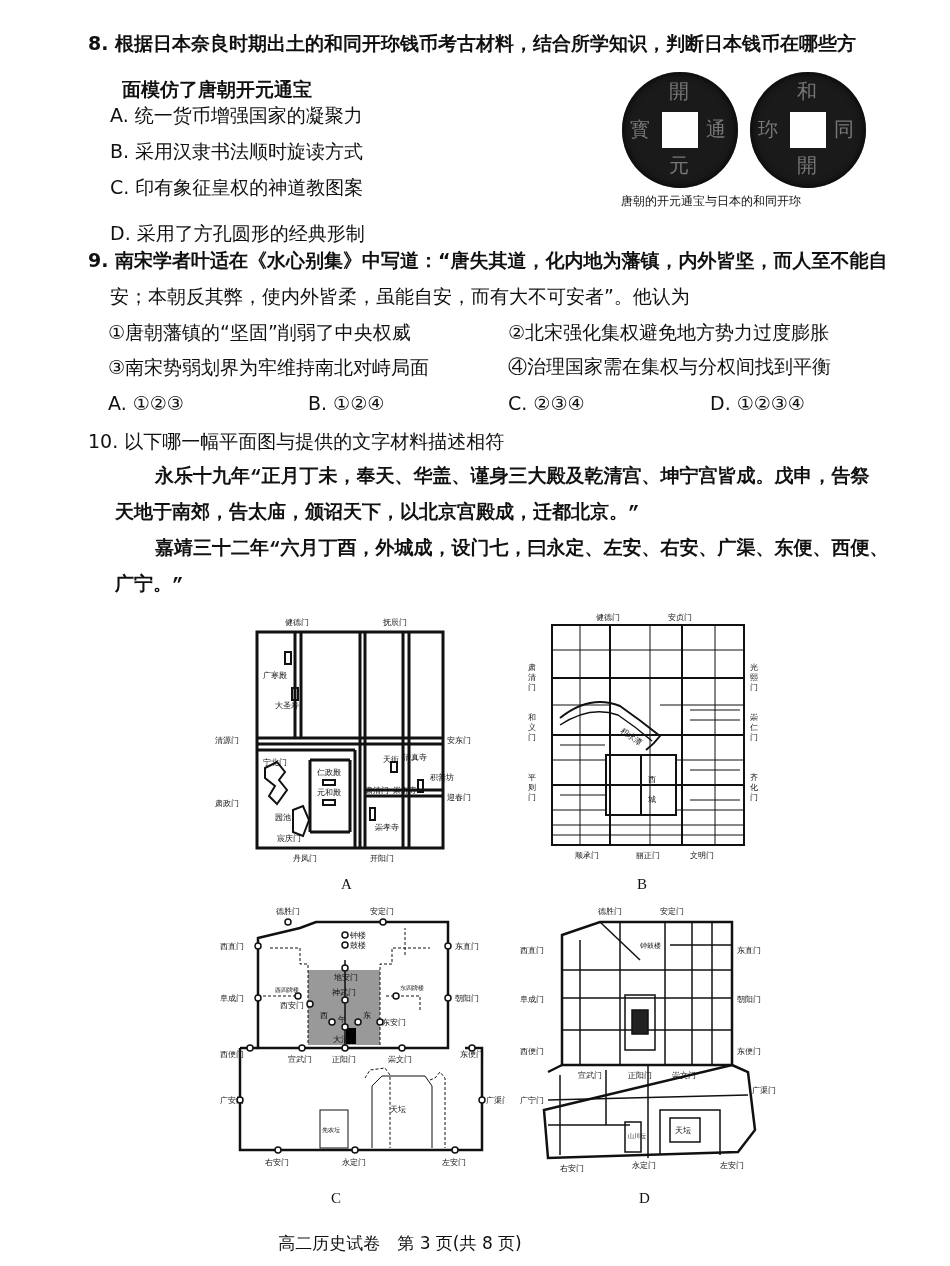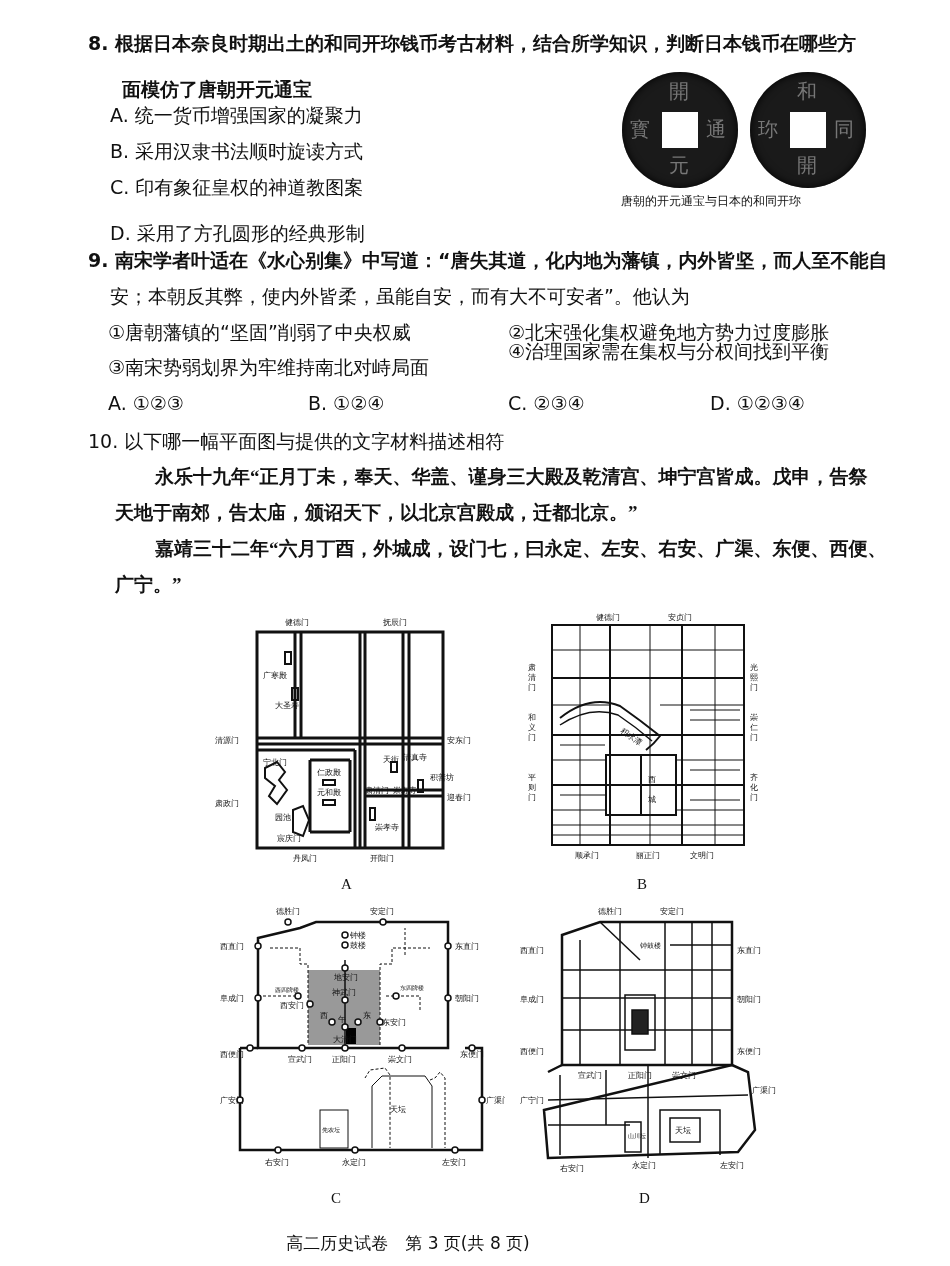--- a/index.html
+++ b/index.html
@@ -1,26 +1,26 @@
 <!DOCTYPE html>
 <html><head>
 <meta charset="utf-8">
 <style>
   html,body{margin:0;padding:0;background:#fff;}
   body{width:950px;height:1266px;position:relative;overflow:hidden;font-family:"DejaVu Sans","Liberation Sans",sans-serif;color:#111;}
   .line{position:absolute;white-space:nowrap;font-size:19px;line-height:26px;}
   .q{font-weight:bold;}
-  .serif{font-family:Liberation Serif, serif;}
+  .serif{font-family:Liberation Mono, monospace;}
   .caption{position:absolute;font-size:12px;white-space:nowrap;}
   .coin{position:absolute;width:116px;height:116px;border-radius:50%;background:#1a1a1a;box-shadow:inset 0 0 8px #000;}
   .coin .hole{position:absolute;left:40px;top:40px;width:36px;height:36px;background:#fff;}
   .coin .ch{position:absolute;color:#777;font-size:20px;font-family:"DejaVu Serif",serif;}
   .maplabel{position:absolute;font-size:15px;font-family:"Liberation Serif","DejaVu Serif",serif;}
   svg text{font-family:"DejaVu Sans",sans-serif;}
-  .footer{position:absolute;left:8px;width:800px;top:1232px;text-align:center;font-size:17px;}
+  .footer{position:absolute;left:0;width:800px;top:1232px;text-align:center;font-size:17px;}
 </style>
 </head>
 <body>
 
 <div class="line q" style="left:88px;top:30px;">8. 根据日本奈良时期出土的和同开珎钱币考古材料，结合所学知识，判断日本钱币在哪些方</div>
 <div class="line q" style="left:110px;top:76px;margin-left:12px;">面模仿了唐朝开元通宝</div>
 <div class="line" style="left:110px;top:102px;">A. 统一货币增强国家的凝聚力</div>
 <div class="line" style="left:110px;top:138px;">B. 采用汉隶书法顺时旋读方式</div>
 <div class="line" style="left:110px;top:174px;">C. 印有象征皇权的神道教图案</div>
 <div class="line" style="left:110px;top:220px;">D. 采用了方孔圆形的经典形制</div>
@@ -41,21 +41,21 @@
     <span class="ch" style="left:8px;top:44px;">珎</span>
   </div>
   <div class="caption" style="left:621px;top:193px;">唐朝的开元通宝与日本的和同开珎</div>
 </div>
 
 <div class="line q" style="left:88px;top:247px;">9. 南宋学者叶适在《水心别集》中写道：“唐失其道，化内地为藩镇，内外皆坚，而人至不能自</div>
 <div class="line" style="left:110px;top:283px;">安；本朝反其弊，使内外皆柔，虽能自安，而有大不可安者”。他认为</div>
 <div class="line" style="left:108px;top:319px;">①唐朝藩镇的“坚固”削弱了中央权威</div>
 <div class="line" style="left:508px;top:319px;">②北宋强化集权避免地方势力过度膨胀</div>
 <div class="line" style="left:108px;top:354px;">③南宋势弱划界为牢维持南北对峙局面</div>
-<div class="line" style="left:508px;top:338px;">④治理国家需在集权与分权间找到平衡</div>
+<div class="line" style="left:508px;top:354px;font-family:Liberation Serif, serif;">④治理国家需在集权与分权间找到平衡</div>
 <div class="line" style="left:108px;top:390px;">A. ①②③</div>
 <div class="line" style="left:308px;top:390px;">B. ①②④</div>
 <div class="line" style="left:508px;top:390px;">C. ②③④</div>
 <div class="line" style="left:710px;top:390px;">D. ①②③④</div>
 
 <div class="line" style="left:88px;top:428px;">10. 以下哪一幅平面图与提供的文字材料描述相符</div>
 <div class="line serif q" style="left:155px;top:464px;">永乐十九年“正月丁未，奉天、华盖、谨身三大殿及乾清宫、坤宁宫皆成。戊申，告祭</div>
 <div class="line serif q" style="left:115px;top:500px;">天地于南郊，告太庙，颁诏天下，以北京宫殿成，迁都北京。”</div>
 <div class="line serif q" style="left:155px;top:536px;">嘉靖三十二年“六月丁酉，外城成，设门七，曰永定、左安、右安、广渠、东便、西便、</div>
 <div class="line serif q" style="left:115px;top:572px;">广宁。”</div>

